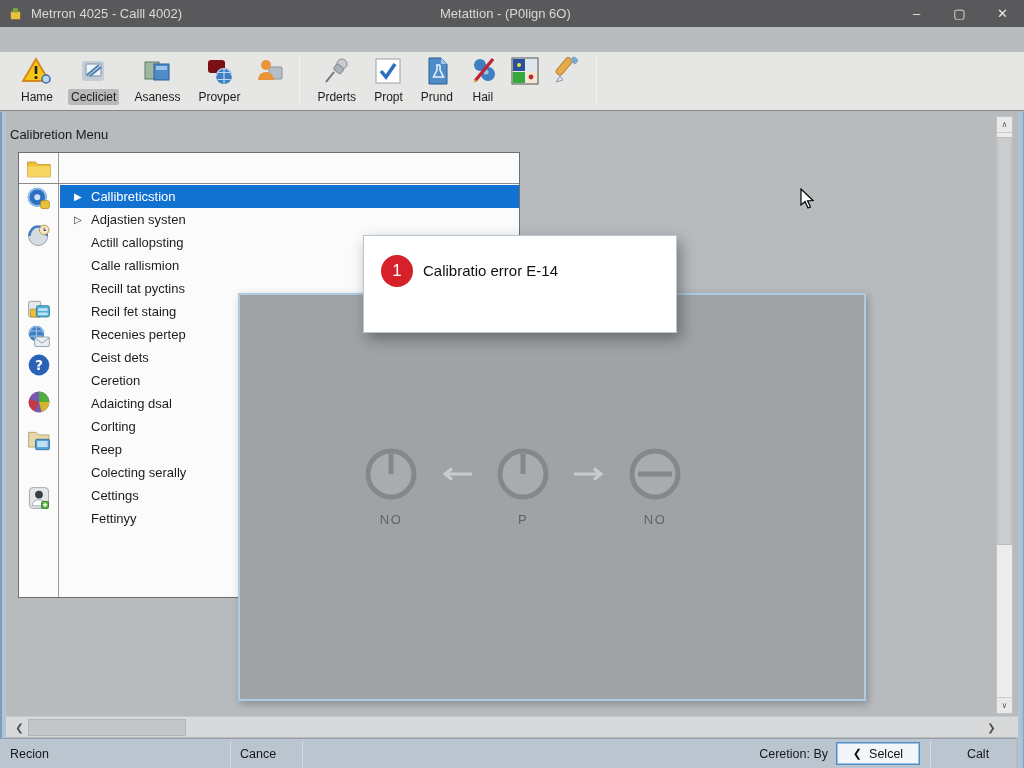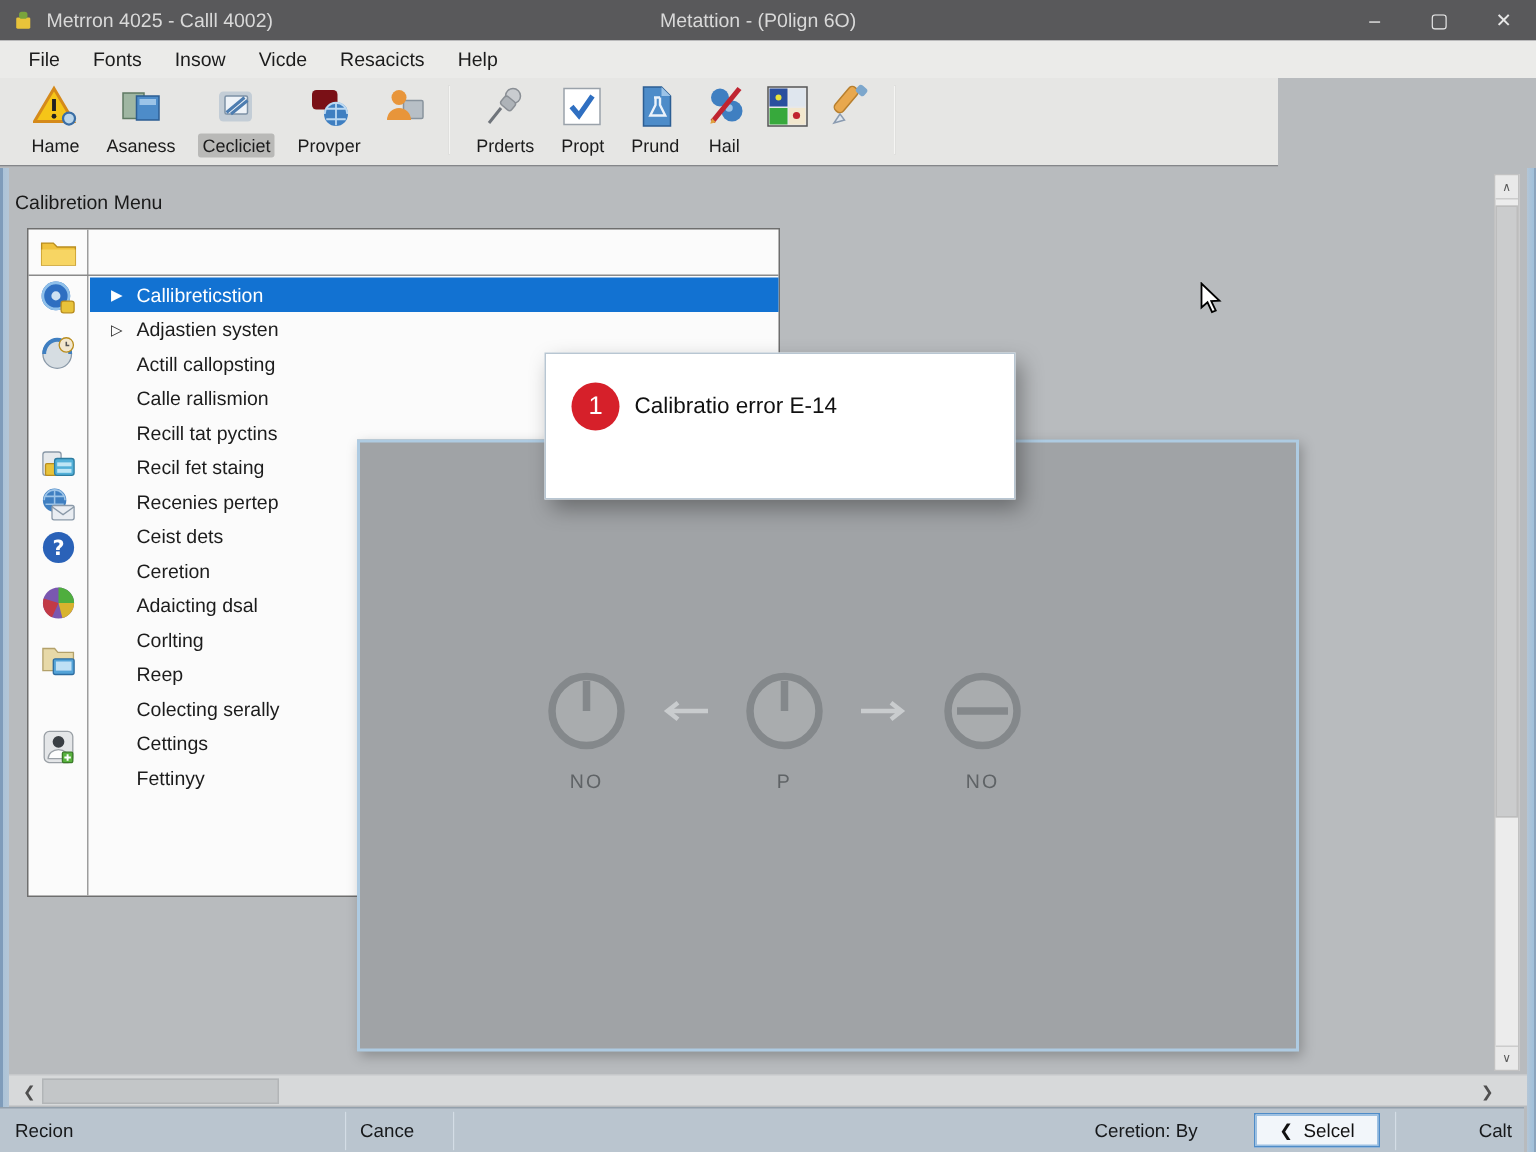--- a/index.html
+++ b/index.html
@@ -9,21 +9,21 @@
 
   .titlebar { position:absolute; left:0; top:0; width:1024px; height:27px; background:#59595b; display:flex; align-items:center; color:#d9d9d9; font-size:13px; }
   .title-icon { width:15px; height:15px; margin:0 8px 0 8px; }
   .title-center { position:absolute; left:440px; }
   .win-controls { position:absolute; right:0; top:0; height:27px; display:flex; align-items:center; }
   .win-btn { width:43px; height:27px; display:flex; align-items:center; justify-content:center; color:#e8e8e8; font-size:13px; }
 
   .menubar { position:absolute; left:0; top:27px; width:1024px; height:25px; background:#ebebe9; display:flex; align-items:center; font-size:13px; color:#1c1c1c; padding-left:8px; }
   .menu-item { padding:4px 11px; }
 
-  .toolbar { position:absolute; left:0; top:52px; width:852px; height:59px; background:#e6e6e4; border-bottom:1px solid #84868a; display:flex; align-items:flex-start; padding-left:12px; }
+  .toolbar { position:absolute; left:0; top:52px; width:1024px; height:59px; background:#e6e6e4; border-bottom:1px solid #84868a; display:flex; align-items:flex-start; padding-left:12px; }
   .tb-btn { display:flex; flex-direction:column; align-items:center; padding:4px 6px 0 6px; }
   .tb-icon { width:30px; height:30px; display:flex; align-items:center; justify-content:center; }
   .tb-label { font-size:12px; color:#1c1c1c; margin-top:3px; padding:1px 3px; border-radius:2px; white-space:nowrap; }
   .tb-btn.pressed .tb-label { background:#b9b9b7; }
   .tb-sep { width:1px; height:46px; background:#b0b0ae; border-right:1px solid #f5f5f3; margin:5px 8px 0 8px; }
 
   .main { position:absolute; left:0; top:112px; width:1024px; height:604px; background:#b8bbbe; }
   .edge-left { position:absolute; left:0; top:112px; width:6px; height:656px; background:linear-gradient(to right,#7f9cba 0px,#7f9cba 2px,#abc3d8 2px,#b4c6d6 6px); }
   .edge-right { position:absolute; right:0; top:112px; width:6px; height:656px; background:linear-gradient(to left,#8ba4bd 0px,#8ba4bd 1px,#9fc0da 1px,#abc3d8 4px,#b4c6d6 6px); }
 
@@ -59,23 +59,23 @@
   .hscroll { position:absolute; left:6px; top:716px; width:1012px; height:21px; background:#d7d9da; border-top:1px solid #c6c8ca; }
   .hs-btn { position:absolute; top:2px; width:17px; height:17px; display:flex; align-items:center; justify-content:center; font-size:10px; color:#4f4f4f; }
   .hs-left { left:5px; }
   .hs-right { right:18px; }
   .hs-thumb { position:absolute; left:22px; top:2px; width:158px; height:17px; background:#c3c6c8; border:1px solid #b2b5b7; }
 
   .statusbar { position:absolute; left:0; top:738px; width:1016px; height:30px; background:#bac5cf; border-top:1px solid #93a0ac; font-size:12.5px; color:#16181a; }
   .sb-sep { position:absolute; top:2px; width:1px; height:26px; background:#98a4b0; border-right:1px solid #d4dde6; }
   .sb-recion { position:absolute; left:10px; top:8px; }
   .sb-cance { position:absolute; left:240px; top:8px; }
-  .sb-ceretion { position:absolute; left:725px; top:8px; width:78px; text-align:center; }
+  .sb-ceretion { position:absolute; left:750px; top:8px; width:78px; text-align:right; }
   .sb-button { position:absolute; left:836px; top:3px; width:84px; height:23px; background:#f2f6fa; border:1px solid #4f8cc8; box-shadow:0 0 0 1px #9cc0e2 inset; display:flex; align-items:center; justify-content:center; gap:7px; font-size:12.5px; color:#111; }
-  .sb-calt { position:absolute; left:948px; top:8px; width:60px; text-align:right; }
+  .sb-calt { position:absolute; left:948px; top:8px; width:60px; text-align:center; }
 
   .cursor { position:absolute; left:800px; top:188px; width:16px; height:22px; z-index:50; }
 </style>
 </head>
 <body>
 
 <div id="window">
   <div class="titlebar">
     <svg class="title-icon" viewBox="0 0 16 16">
         <rect x="3" y="6" width="10" height="8" rx="1" fill="#e8c33a"></rect>
@@ -83,60 +83,52 @@
       </svg>
     <span class="title-left">Metrron 4025 - Calll 4002)</span>
     <span class="title-center">Metattion - (P0lign 6O)</span>
     <div class="win-controls">
       <div class="win-btn">–</div>
       <div class="win-btn">▢</div>
       <div class="win-btn">✕</div>
     </div>
   </div>
 
-  <div class="menubar" id="menubar">
-      <span class="menu-item">File</span>
-      <span class="menu-item">Fonts</span>
-      <span class="menu-item">Insow</span>
-      <span class="menu-item">Vicde</span>
-      <span class="menu-item">Resacicts</span>
-      <span class="menu-item">Help</span>
-    </div>
 
   <div class="toolbar" id="toolbar">
       <div class="tb-btn">
         <div class="tb-icon">
           <svg viewBox="0 0 30 30">
             <polygon points="14,3 27,25 1,25" fill="#f5c518" stroke="#d58a1a" stroke-width="2"></polygon>
             <rect x="12.7" y="10" width="2.6" height="8" fill="#222"></rect>
             <circle cx="14" cy="21.5" r="1.6" fill="#222"></circle>
             <circle cx="24" cy="23" r="4" fill="#bcd6ea" stroke="#3a6ea5" stroke-width="1.5"></circle>
           </svg>
         </div>
         <span class="tb-label">Hame</span>
       </div>
+      <div class="tb-btn pressed">
+        <div class="tb-icon">
+          <svg viewBox="0 0 30 30">
+            <rect x="3" y="5" width="22" height="20" rx="3" fill="#c3cdd6"></rect>
+            <rect x="7" y="8" width="15" height="12" rx="1" fill="#eef3f8" stroke="#7d91a5"></rect>
+            <path d="M8 19 L20 9 M11 20 L22 11" stroke="#4d7db0" stroke-width="2" fill="none"></path>
+          </svg>
+        </div>
+        <span class="tb-label">Cecliciet</span>
+      </div>
       <div class="tb-btn">
         <div class="tb-icon">
           <svg viewBox="0 0 30 30">
             <rect x="3" y="6" width="14" height="17" fill="#9fb6a2" stroke="#5f7a63"></rect>
             <rect x="12" y="8" width="15" height="16" fill="#4d8cc9" stroke="#2c5e93"></rect>
             <rect x="14" y="10" width="11" height="4" fill="#9cc4e8"></rect>
           </svg>
         </div>
         <span class="tb-label">Asaness</span>
-      </div>
-      <div class="tb-btn pressed">
-        <div class="tb-icon">
-          <svg viewBox="0 0 30 30">
-            <rect x="3" y="5" width="22" height="20" rx="3" fill="#c3cdd6"></rect>
-            <rect x="7" y="8" width="15" height="12" rx="1" fill="#eef3f8" stroke="#7d91a5"></rect>
-            <path d="M8 19 L20 9 M11 20 L22 11" stroke="#4d7db0" stroke-width="2" fill="none"></path>
-          </svg>
-        </div>
-        <span class="tb-label">Cecliciet</span>
       </div>
       <div class="tb-btn">
         <div class="tb-icon">
           <svg viewBox="0 0 30 30">
             <rect x="4" y="4" width="17" height="13" rx="3" fill="#7a1016"></rect>
             <circle cx="20" cy="20" r="8" fill="#3f7fc1"></circle>
             <path d="M12.5 20 a7.5 7.5 0 0 1 15 0 M20 12.5 v15 M13.5 16.5 h13 M13.5 23.5 h13" stroke="#bcd9f2" stroke-width="1.2" fill="none"></path>
           </svg>
         </div>
         <span class="tb-label">Provper</span>

